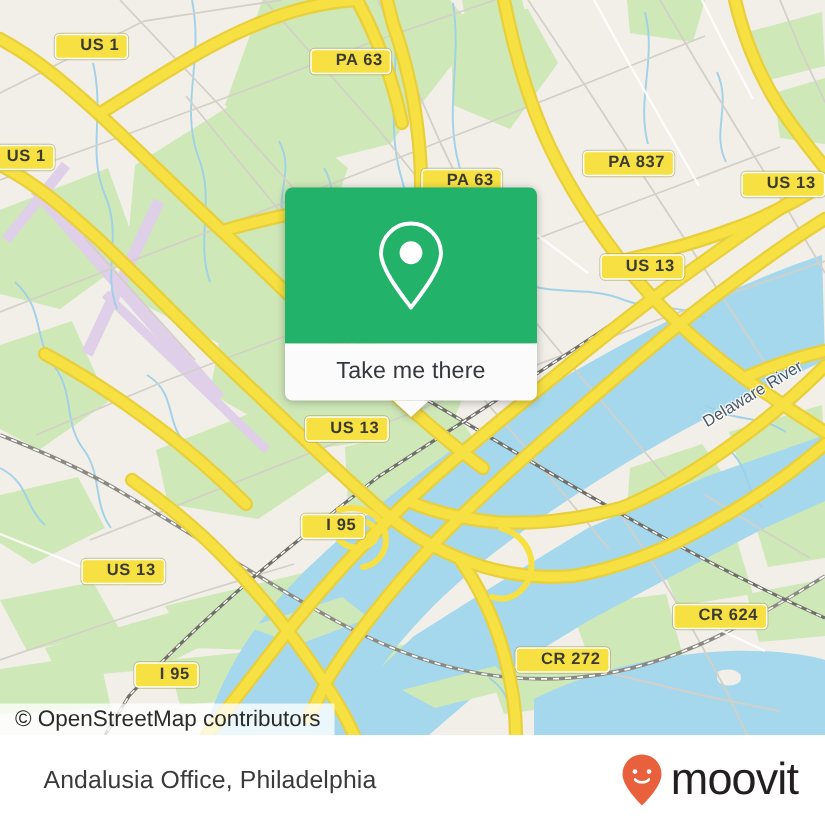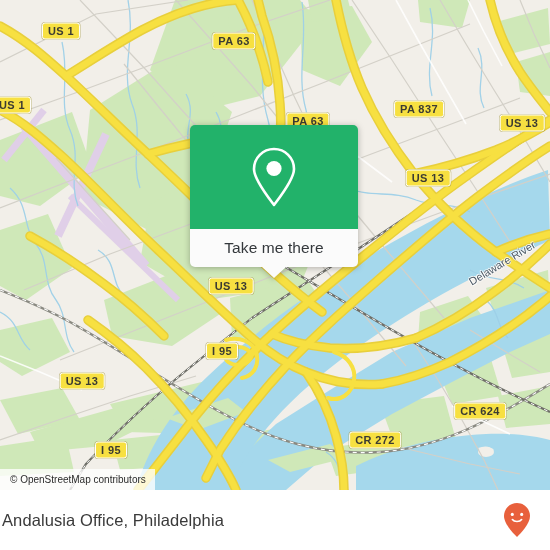--- a/index.html
+++ b/index.html
@@ -34,21 +34,21 @@
   .shield {
     position: absolute;
     background: #f7e041;
     border: 1.6px solid #ffffff;
     border-radius: 3px;
     color: #3b3b32;
     font-family: "Liberation Sans", sans-serif;
     font-size: 11px;
     font-weight: bold;
     letter-spacing: 0.4px;
-    padding: 1px 5px 2px 5px;
+    padding: 1px 5px 2px 16px;
     white-space: nowrap;
     line-height: 12px;
     box-shadow: 0 0 0 0.6px rgba(160,150,60,0.55);
     transform: translate(-50%, -50%);
   }
 
   
   .water-label {
     position: absolute;
     color: #4a5763;
@@ -108,36 +108,36 @@
     position: absolute;
     left: 0;
     top: 469px;
     height: 21px;
     display: flex;
     align-items: center;
     padding: 0 9px 0 10px;
     background: rgba(255,255,255,0.78);
     color: #2b2b2b;
     font-family: "Liberation Sans", sans-serif;
-    font-size: 10px;
+    font-size: 15px;
     white-space: nowrap;
   }
 
   
   #footer {
     position: absolute;
     left: 0;
     top: 490px;
     width: 550px;
     height: 60px;
     background: #ffffff;
     display: flex;
     align-items: center;
     justify-content: space-between;
-    padding: 0 18px 0 2px;
+    padding: 0 18px 0 29px;
     box-sizing: border-box;
   }
   #footer-title {
     color: #3a3a3a;
     font-family: "Liberation Sans", sans-serif;
     font-size: 16.5px;
     letter-spacing: 0.1px;
     white-space: nowrap;
   }
   #brand {
@@ -397,16 +397,17 @@
     <span id="footer-title">Andalusia Office, Philadelphia</span>
 
     <span id="brand">
       <svg width="30" height="36" viewBox="0 0 30 36">
         <path d="M15 1 C7.8 1 2 6.8 2 14 C2 21.8 11.2 31.2 15 35
                  C18.8 31.2 28 21.8 28 14 C28 6.8 22.2 1 15 1 Z" fill="#e8603c"></path>
         <circle cx="10.3" cy="12.4" r="1.55" fill="#ffffff"></circle>
         <circle cx="19.7" cy="12.4" r="1.55" fill="#ffffff"></circle>
         <path d="M10.4 17.6 C12.2 20.1 17.8 20.1 19.6 17.6" fill="none" stroke="#ffffff" stroke-width="1.7" stroke-linecap="round"></path>
       </svg>
+      <span id="brand-word">moovit</span>
     </span>
   </div>
 
 </div>
 
 </body></html>

